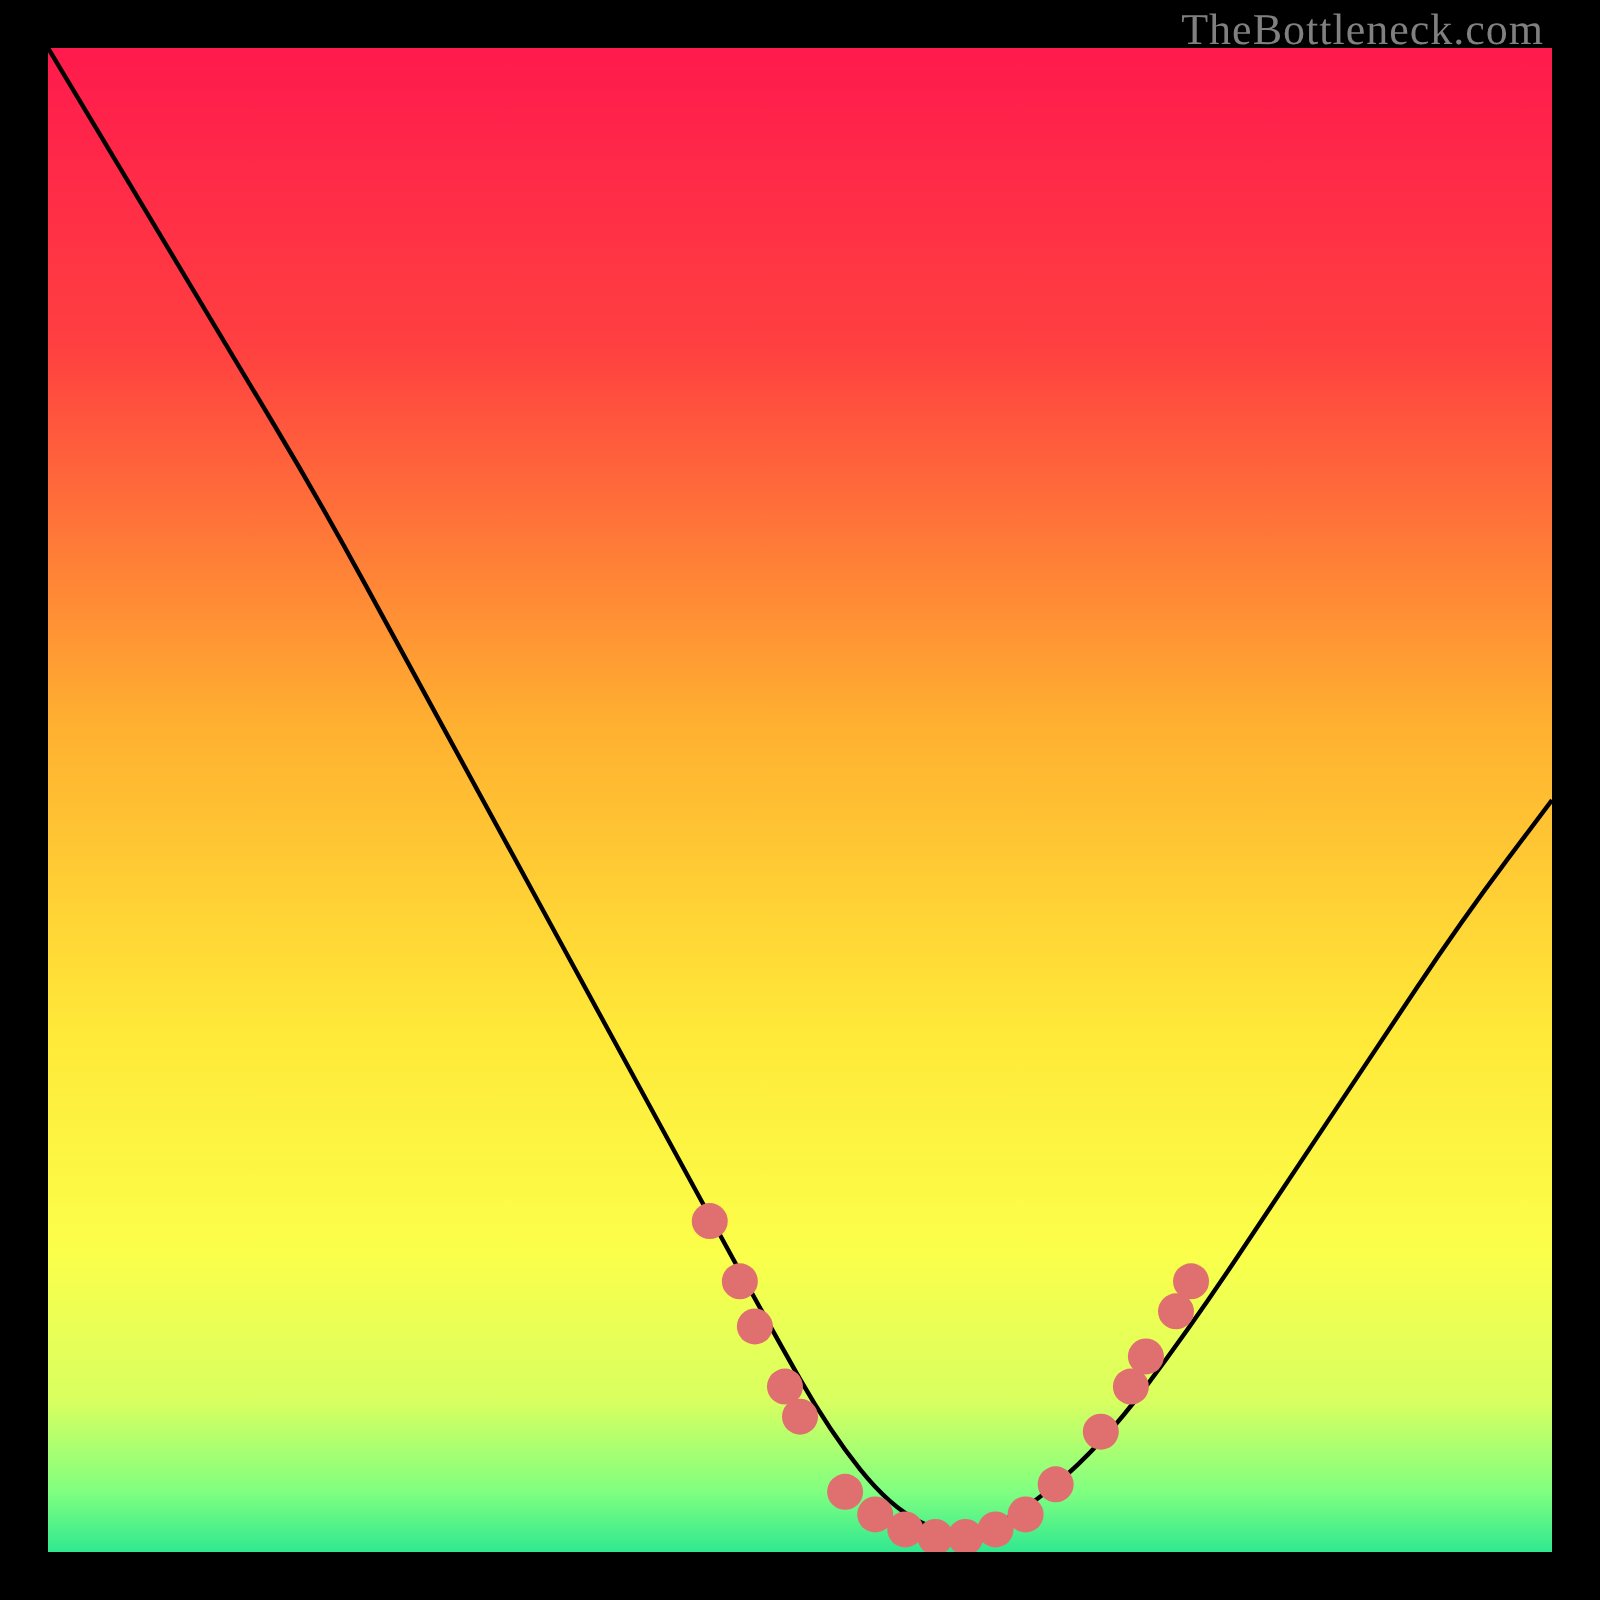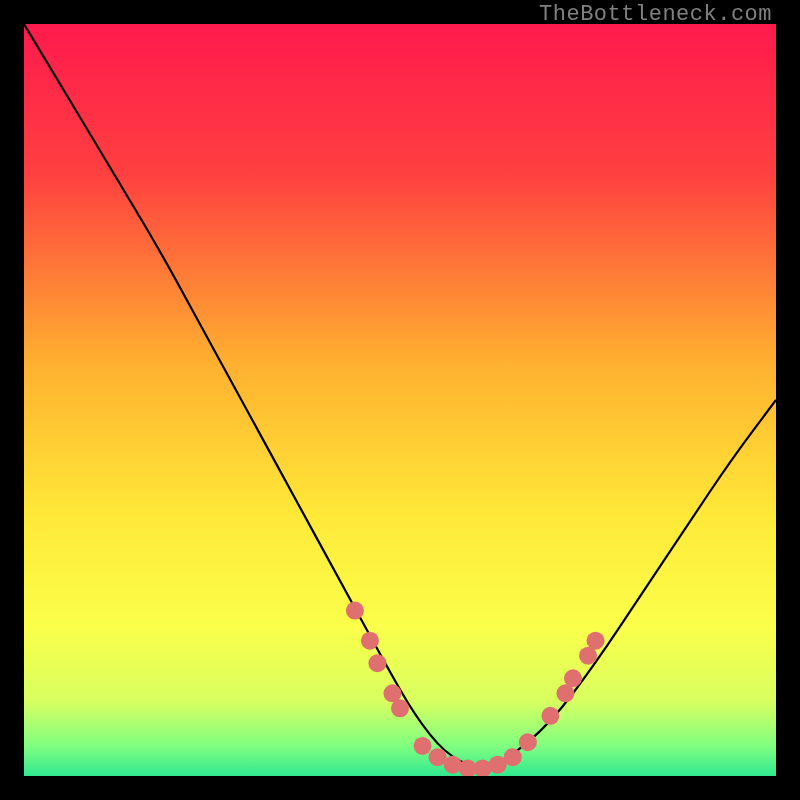--- a/index.html
+++ b/index.html
@@ -15,21 +15,21 @@
     left: 24px;
     top: 24px;
     width: 752px;
     height: 752px;
     background: #000;
   }
   .watermark {
     position: absolute;
     top: 2px;
     right: 28px;
-    font-family: Liberation Mono, monospace;
+    font-family: Liberation Serif, serif;
     font-size: 22px;
     color: #808080;
     letter-spacing: 0.5px;
   }
   svg {
     display: block;
   }
 </style>
 </head>
 <body>

